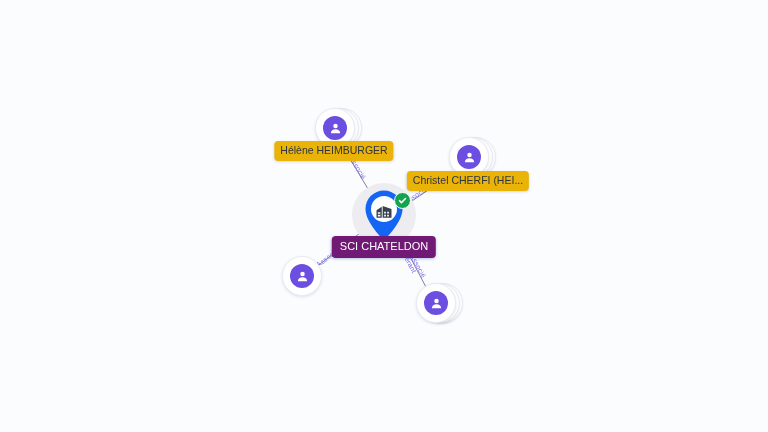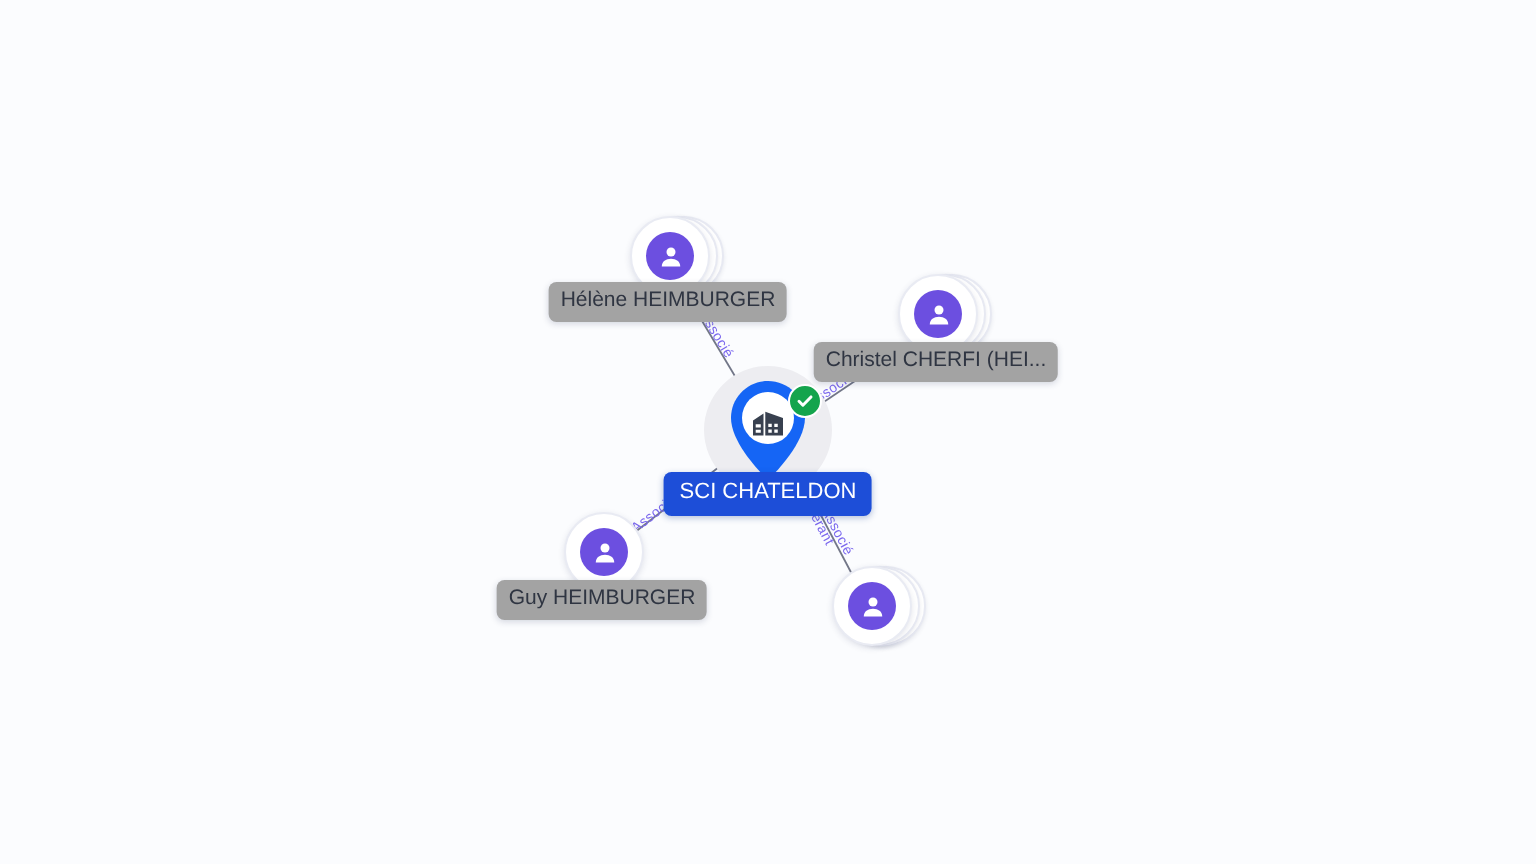--- a/index.html
+++ b/index.html
@@ -21,38 +21,38 @@
   .stack.s1{width:38px;height:38px;left:4px;top:0;}
   .av-disc{position:absolute;width:38px;height:38px;left:0;top:0;border-radius:50%;
            background:#ffffff;border:1px solid #e9ebf3;
            box-shadow:0 1px 3px rgba(40,50,90,.13);
            display:flex;align-items:center;justify-content:center;}
   .av-inner{width:24px;height:24px;border-radius:50%;background:#6c4fe0;
             display:flex;align-items:center;justify-content:center;}
   .av-inner svg{display:block;}
 
   .p-label{position:absolute;white-space:nowrap;
-           background:#a3a3a3;color:#2f3542;
+           background:#eab308;color:#2f3542;
            font-size:10.5px;line-height:1;
            padding:4px 6px 5px 6px;border-radius:4px;
            box-shadow:0 1px 3px rgba(40,50,90,.18);
            transform:translateX(-50%);}
 
   
   .company{position:absolute;width:0;height:0;}
   .halo{position:absolute;left:-32px;top:-32px;width:64px;height:64px;border-radius:50%;
         background:#ededf1;}
   .pin{position:absolute;left:-22px;top:-26px;width:44px;height:52px;}
   .pin svg{display:block;}
   .badge{position:absolute;left:10px;top:-23px;width:15px;height:15px;border-radius:50%;
          background:#14a44d;border:1.5px solid #ffffff;
          display:flex;align-items:center;justify-content:center;}
   .badge svg{display:block;}
   .c-label{position:absolute;white-space:nowrap;
-           background:#1d4ed8;color:#ffffff;
+           background:#701a75;color:#ffffff;
            font-size:11px;line-height:1;font-weight:400;
            padding:5px 8px 6px 8px;border-radius:4px;
            box-shadow:0 1px 3px rgba(20,60,140,.30);
            transform:translateX(-50%);}
 
   .rel{position:absolute;font-size:7px;color:#7b68ee;
        letter-spacing:.2px;white-space:nowrap;
        transform-origin:0 50%;}
 </style>
 </head>
@@ -112,21 +112,20 @@
       <div class="av-disc">
         <div class="av-inner">
           <svg width="15" height="15" viewBox="0 0 24 24" fill="#ffffff">
             <circle cx="12" cy="8" r="3.6"></circle>
             <path d="M4.6 19.5c0-4 3.3-6.2 7.4-6.2s7.4 2.2 7.4 6.2z"></path>
           </svg>
         </div>
       </div>
     </div>
   </div>
-  <div class="p-label" style="left:301px;top:290px;">Guy HEIMBURGER</div>
 
   <div class="person" style="left:435px;top:302px;">
     <div class="av-wrap">
       <div class="stack s2"></div>
       <div class="stack s1"></div>
       <div class="av-disc">
         <div class="av-inner">
           <svg width="15" height="15" viewBox="0 0 24 24" fill="#ffffff">
             <circle cx="12" cy="8" r="3.6"></circle>
             <path d="M4.6 19.5c0-4 3.3-6.2 7.4-6.2s7.4 2.2 7.4 6.2z"></path>

